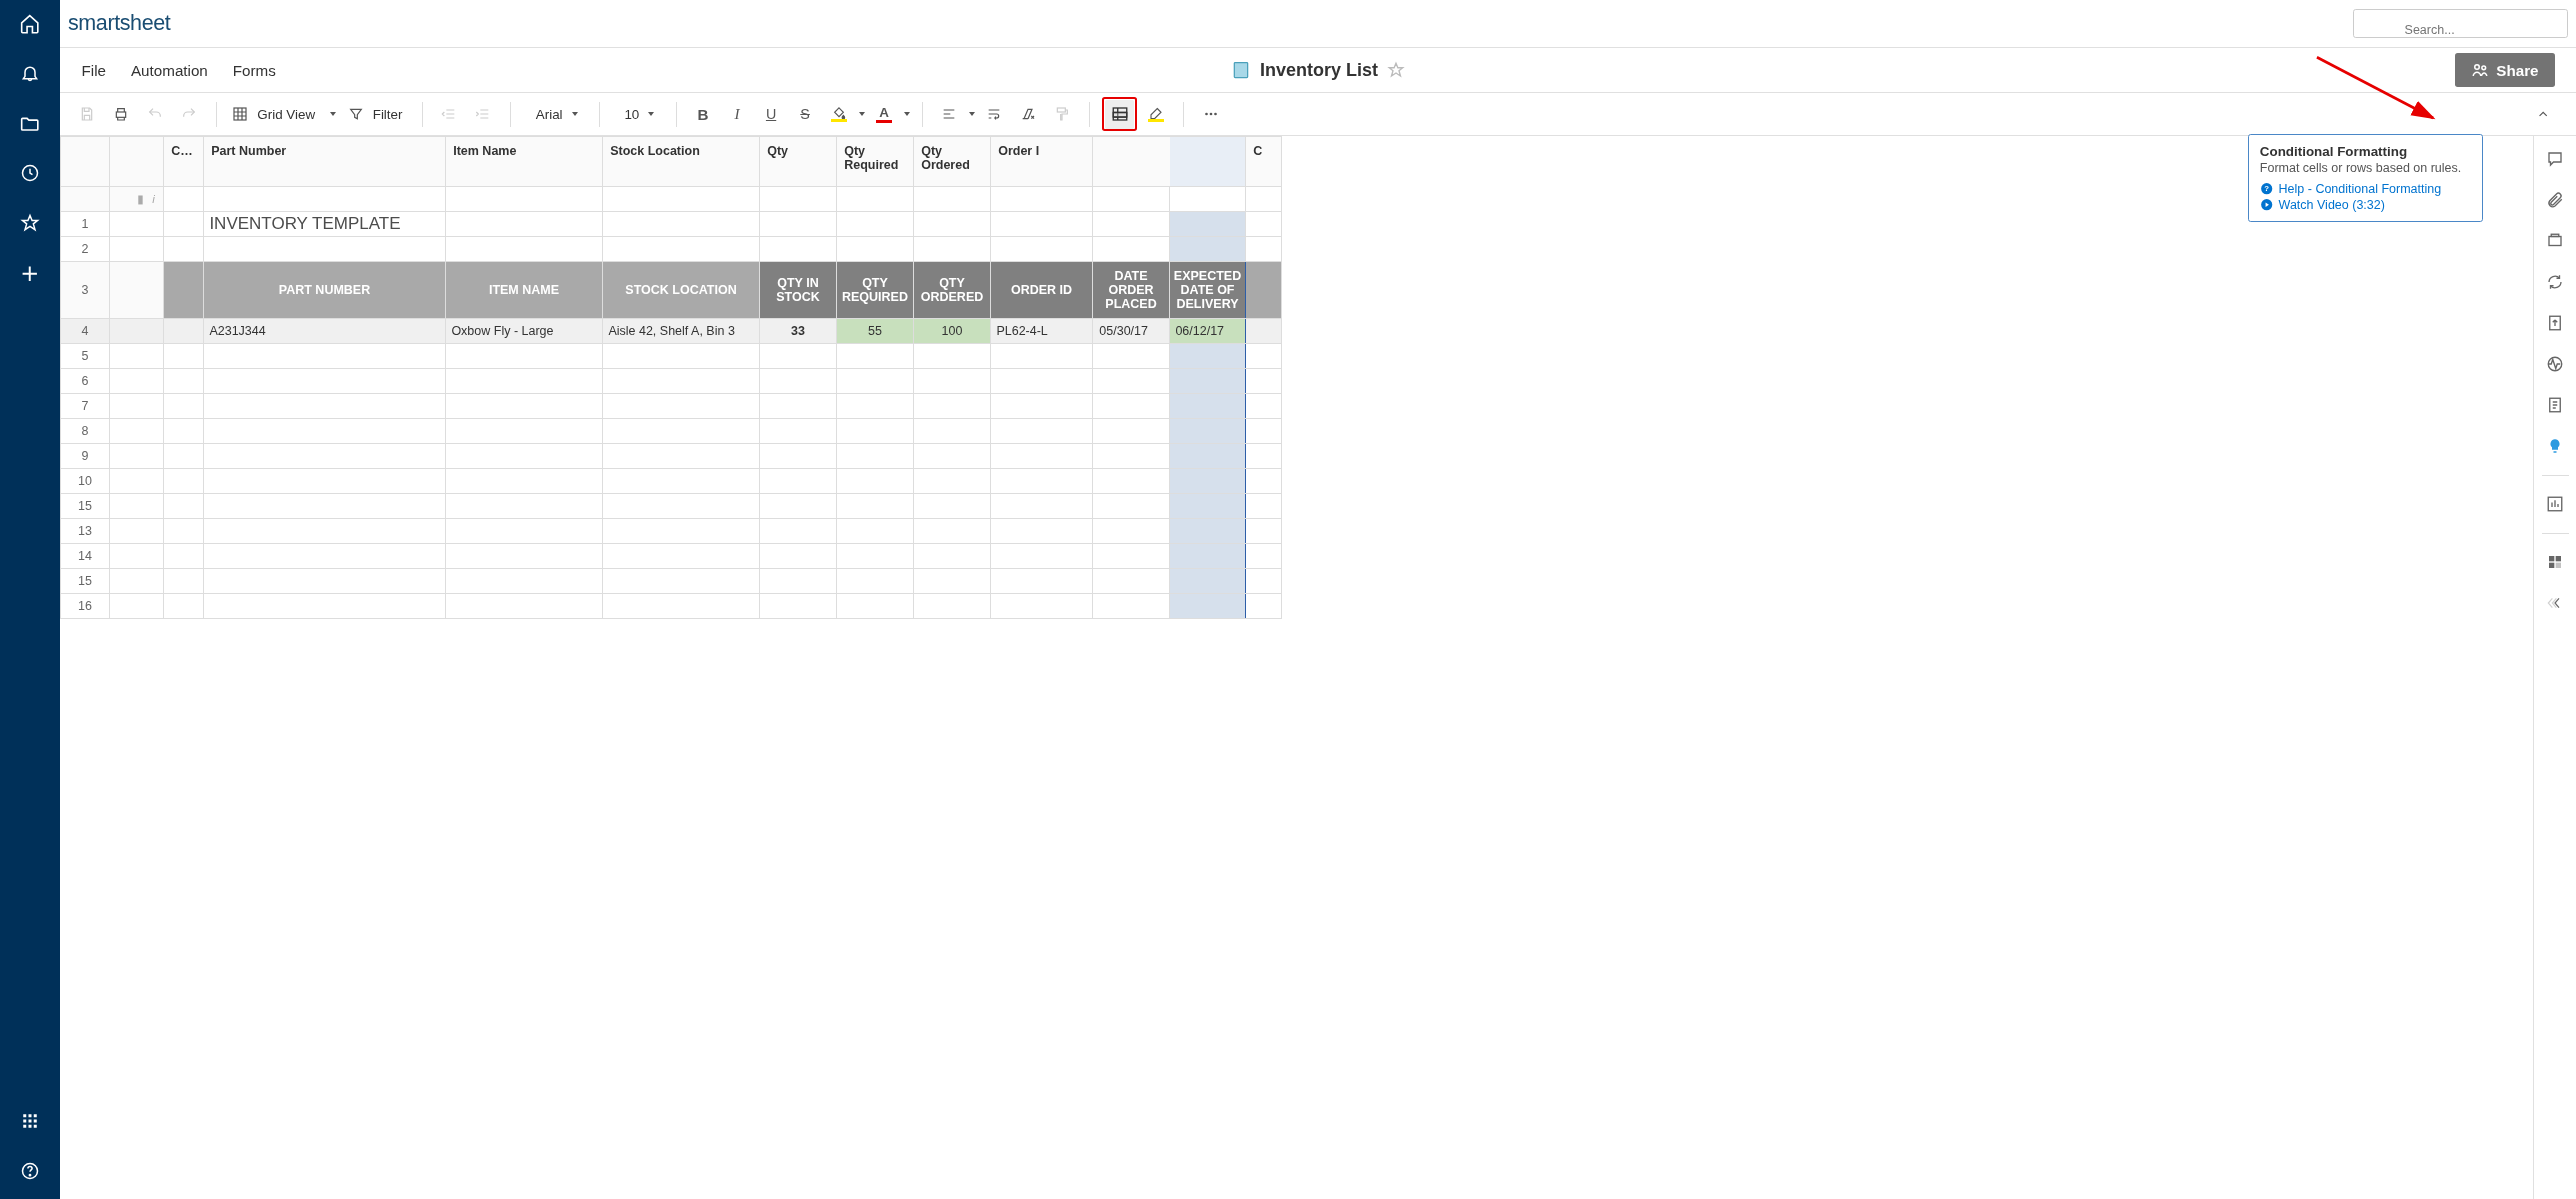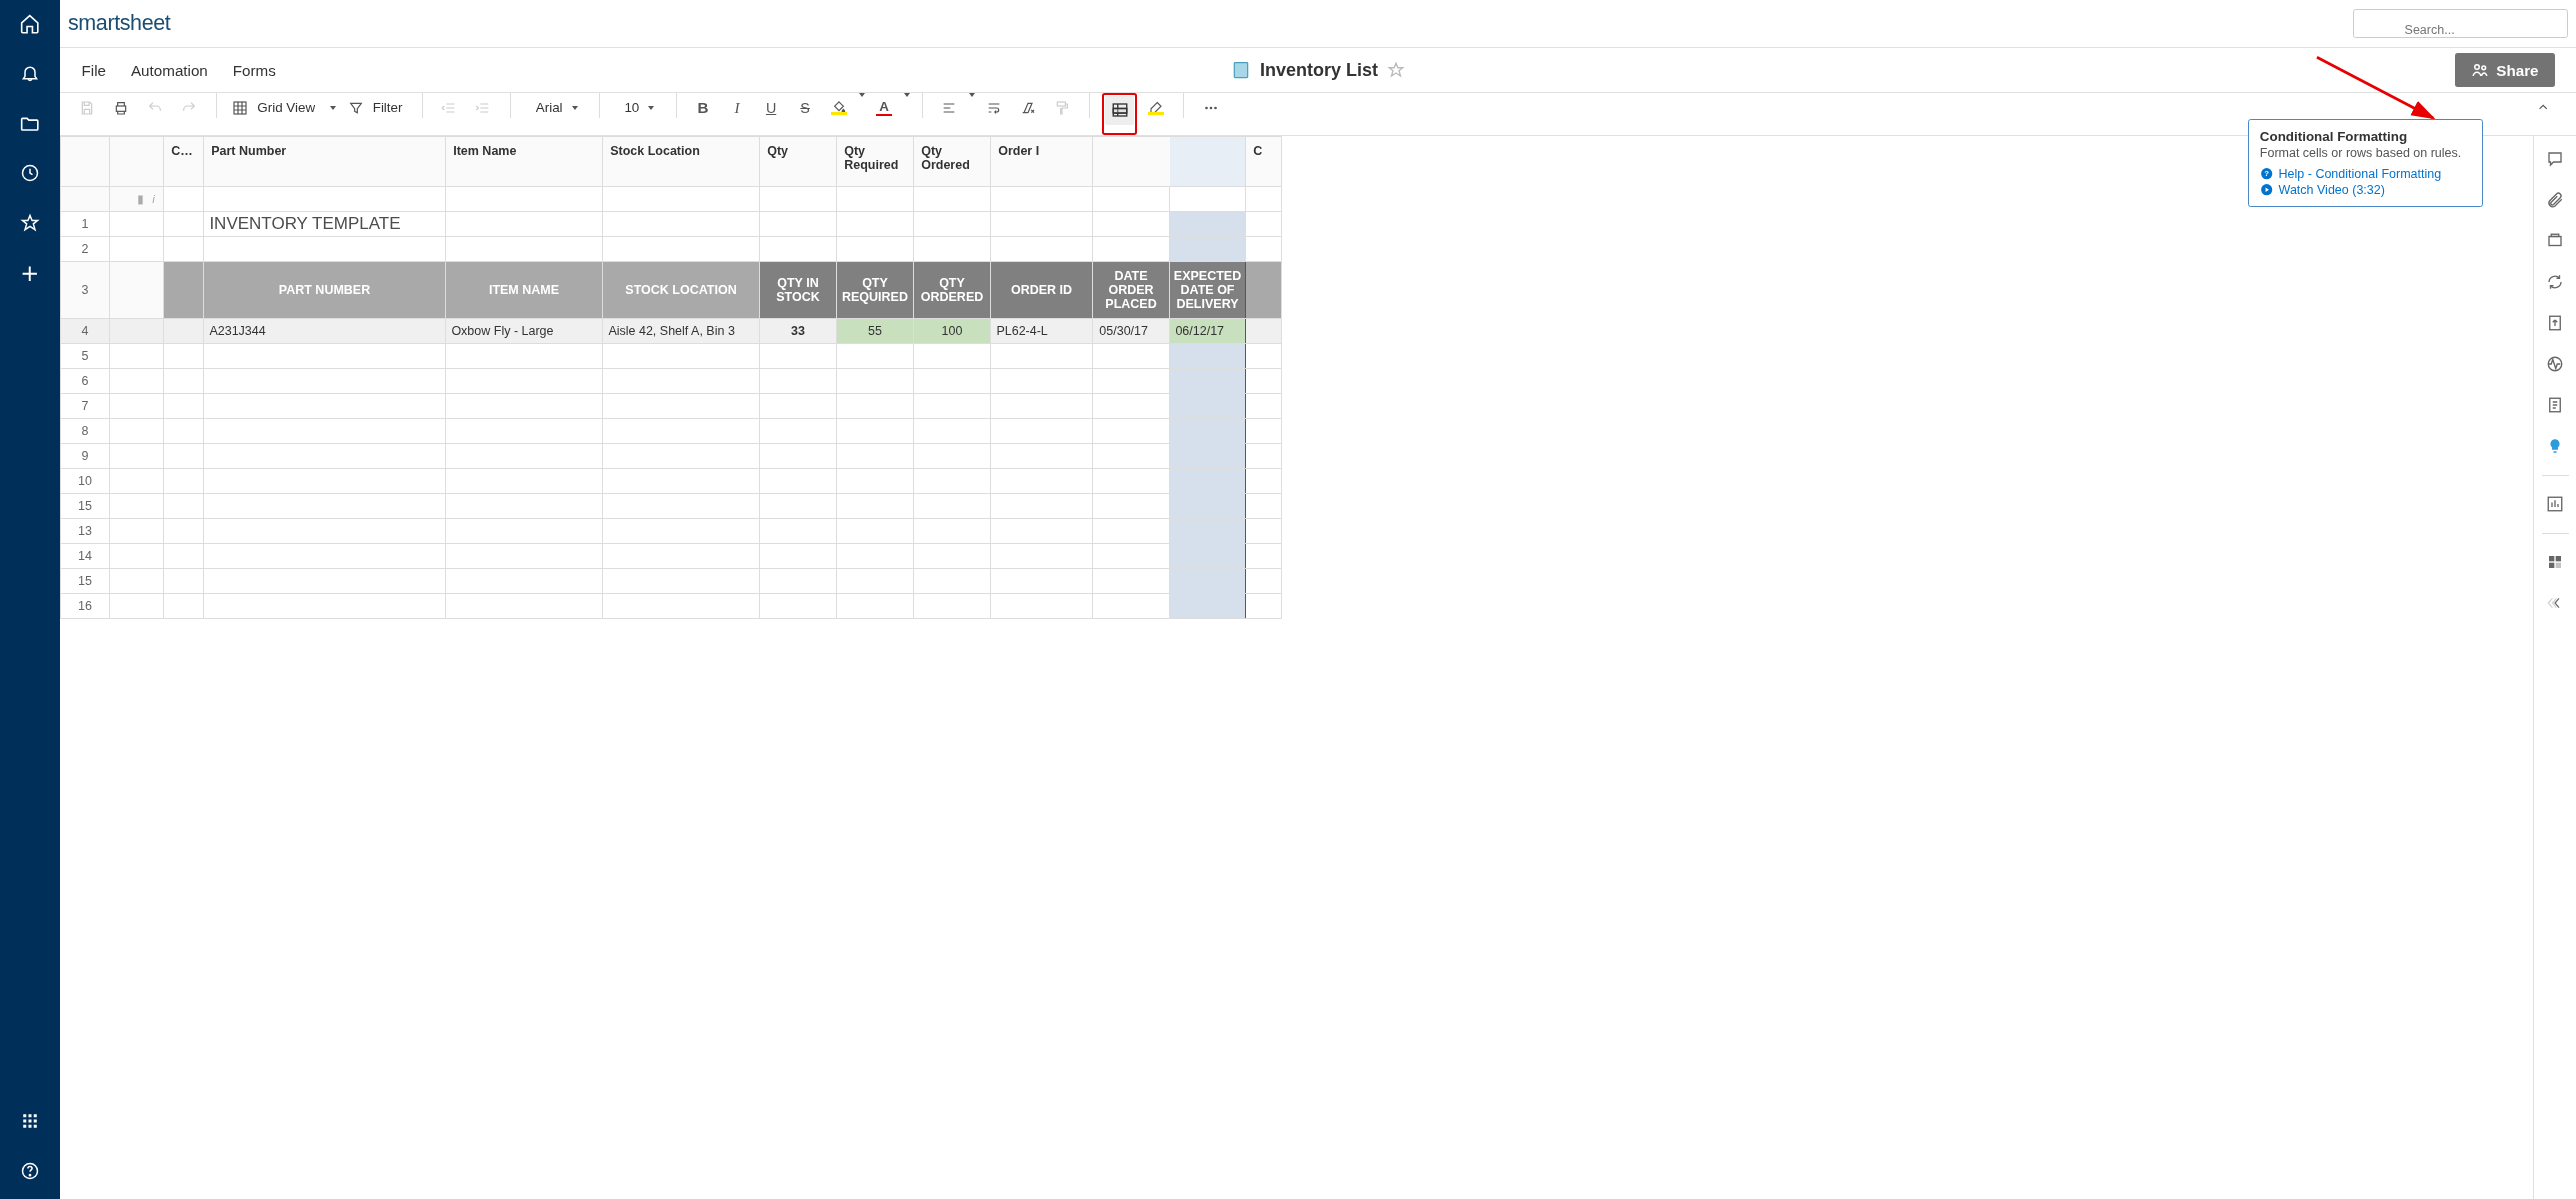--- a/index.html
+++ b/index.html
@@ -12,30 +12,30 @@
 .topbar { height: 48px; display: flex; align-items: center; padding: 0 8px; border-bottom: 0.9px solid #e0e0e0; }
 .logo { font-size: 21.5px; font-weight: 400; color: #1a4d72; letter-spacing: -0.4px; }
 .search-wrap { margin-left: auto; }
 .search-box { width: 215px; height: 29px; border: 0.9px solid #ccc; border-radius: 2.7px; display: flex; align-items: flex-end; padding: 0 7.2px; color: #888; gap: 38px; }
 .search-box input { border: none; outline: none; font-size: 12.5px; flex: 1; margin-left: 5.4px; }
 .menubar { height: 45px; display: flex; align-items: center; padding: 0 21.5px; gap: 25px; border-bottom: 0.9px solid #e0e0e0; position: relative; }
 .menubar .mitem { font-size: 15.2px; color: #333; cursor: pointer; }
 .sheet-title-wrap { position: absolute; left: 50%; transform: translateX(-50%); display: flex; align-items: center; gap: 9px; text-align: right; }
 .sheet-title { font-size: 18px; font-weight: 700; color: #333; }
 .share-btn { margin-left: auto; background: #737373; color: #fff; border: none; border-radius: 2.7px; height: 34px; padding: 0 16px; font-size: 15.2px; font-weight: 700; cursor: pointer; display: flex; align-items: center; gap: 7.2px; }
-.toolbar { height: 43px; display: flex; padding: 0 12.5px; border-bottom: 0.9px solid #e0e0e0; gap: 5px; position: relative; }
+.toolbar { height: 43px; display: flex; align-items: center; padding: 0 12.5px; border-bottom: 0.9px solid #e0e0e0; gap: 5px; position: relative; }
 .tbtn { min-width: 29px; height: 29px; display: flex; align-items: center; justify-content: center; color: #555; cursor: pointer; border-radius: 1.8px; padding: 0 3.6px; }
 .tbtn.disabled { color: #ccc; cursor: default; }
 .tsep { width: 0.9px; height: 25px; background: #ddd; margin: 0 7.2px; }
 .tlabel { font-size: 13.4px; color: #333; padding: 0 3.6px; }
 .caret-sm { width: 0; height: 0; border-left: 3.6px solid transparent; border-right: 3.6px solid transparent; border-top: 4.5px solid #555; margin-left: 5.4px; }
 .font-select, .size-select { display: flex; align-items: center; padding: 0 9px; height: 29px; cursor: pointer; }
 .cf-highlight { border: 2.7px solid #e60000; border-radius: 2.7px; padding: 0.9px; }
 .arrow-annotation { position: absolute; pointer-events: none; }
-.tooltip-pop { position: absolute; top: 26px; right: 93px; width: 235px; background: #fff; border: 1.8px solid #4a87c7; border-radius: 2.7px; padding: 9px 10.8px; z-index: 100; font-size: 12.5px; }
+.tooltip-pop { position: absolute; top: 41px; right: 93px; width: 235px; background: #fff; border: 1.8px solid #4a87c7; border-radius: 2.7px; padding: 9px 10.8px; z-index: 100; font-size: 12.5px; }
 .tooltip-pop h4 { font-weight: 700; font-size: 13.4px; margin-bottom: 1.8px; }
 .tooltip-pop p { color: #555; margin-bottom: 7.2px; }
 .tooltip-pop a { color: #0073cf; text-decoration: none; display: flex; align-items: center; gap: 5.4px; margin-top: 1.8px; font-size: 12.5px; }
 .content-row { flex: 1; display: flex; min-height: 0; }
 .grid-wrap { flex: 1; overflow: auto; position: relative; }
 .rightrail { width: 43px; border-left: 0.9px solid #e0e0e0; display: flex; flex-direction: column; align-items: center; padding-top: 10.8px; gap: 16px; }
 .rightrail .ricon { width: 25px; height: 25px; color: #666; cursor: pointer; display: flex; align-items: center; justify-content: center; }
 .rightrail .rsep { height: 0.9px; width: 27px; background: #ddd; }
 table.grid { border-collapse: collapse; table-layout: fixed; }
 .grid th, .grid td { border: 0.9px solid #ddd; font-size: 12.5px; height: 25px; }

